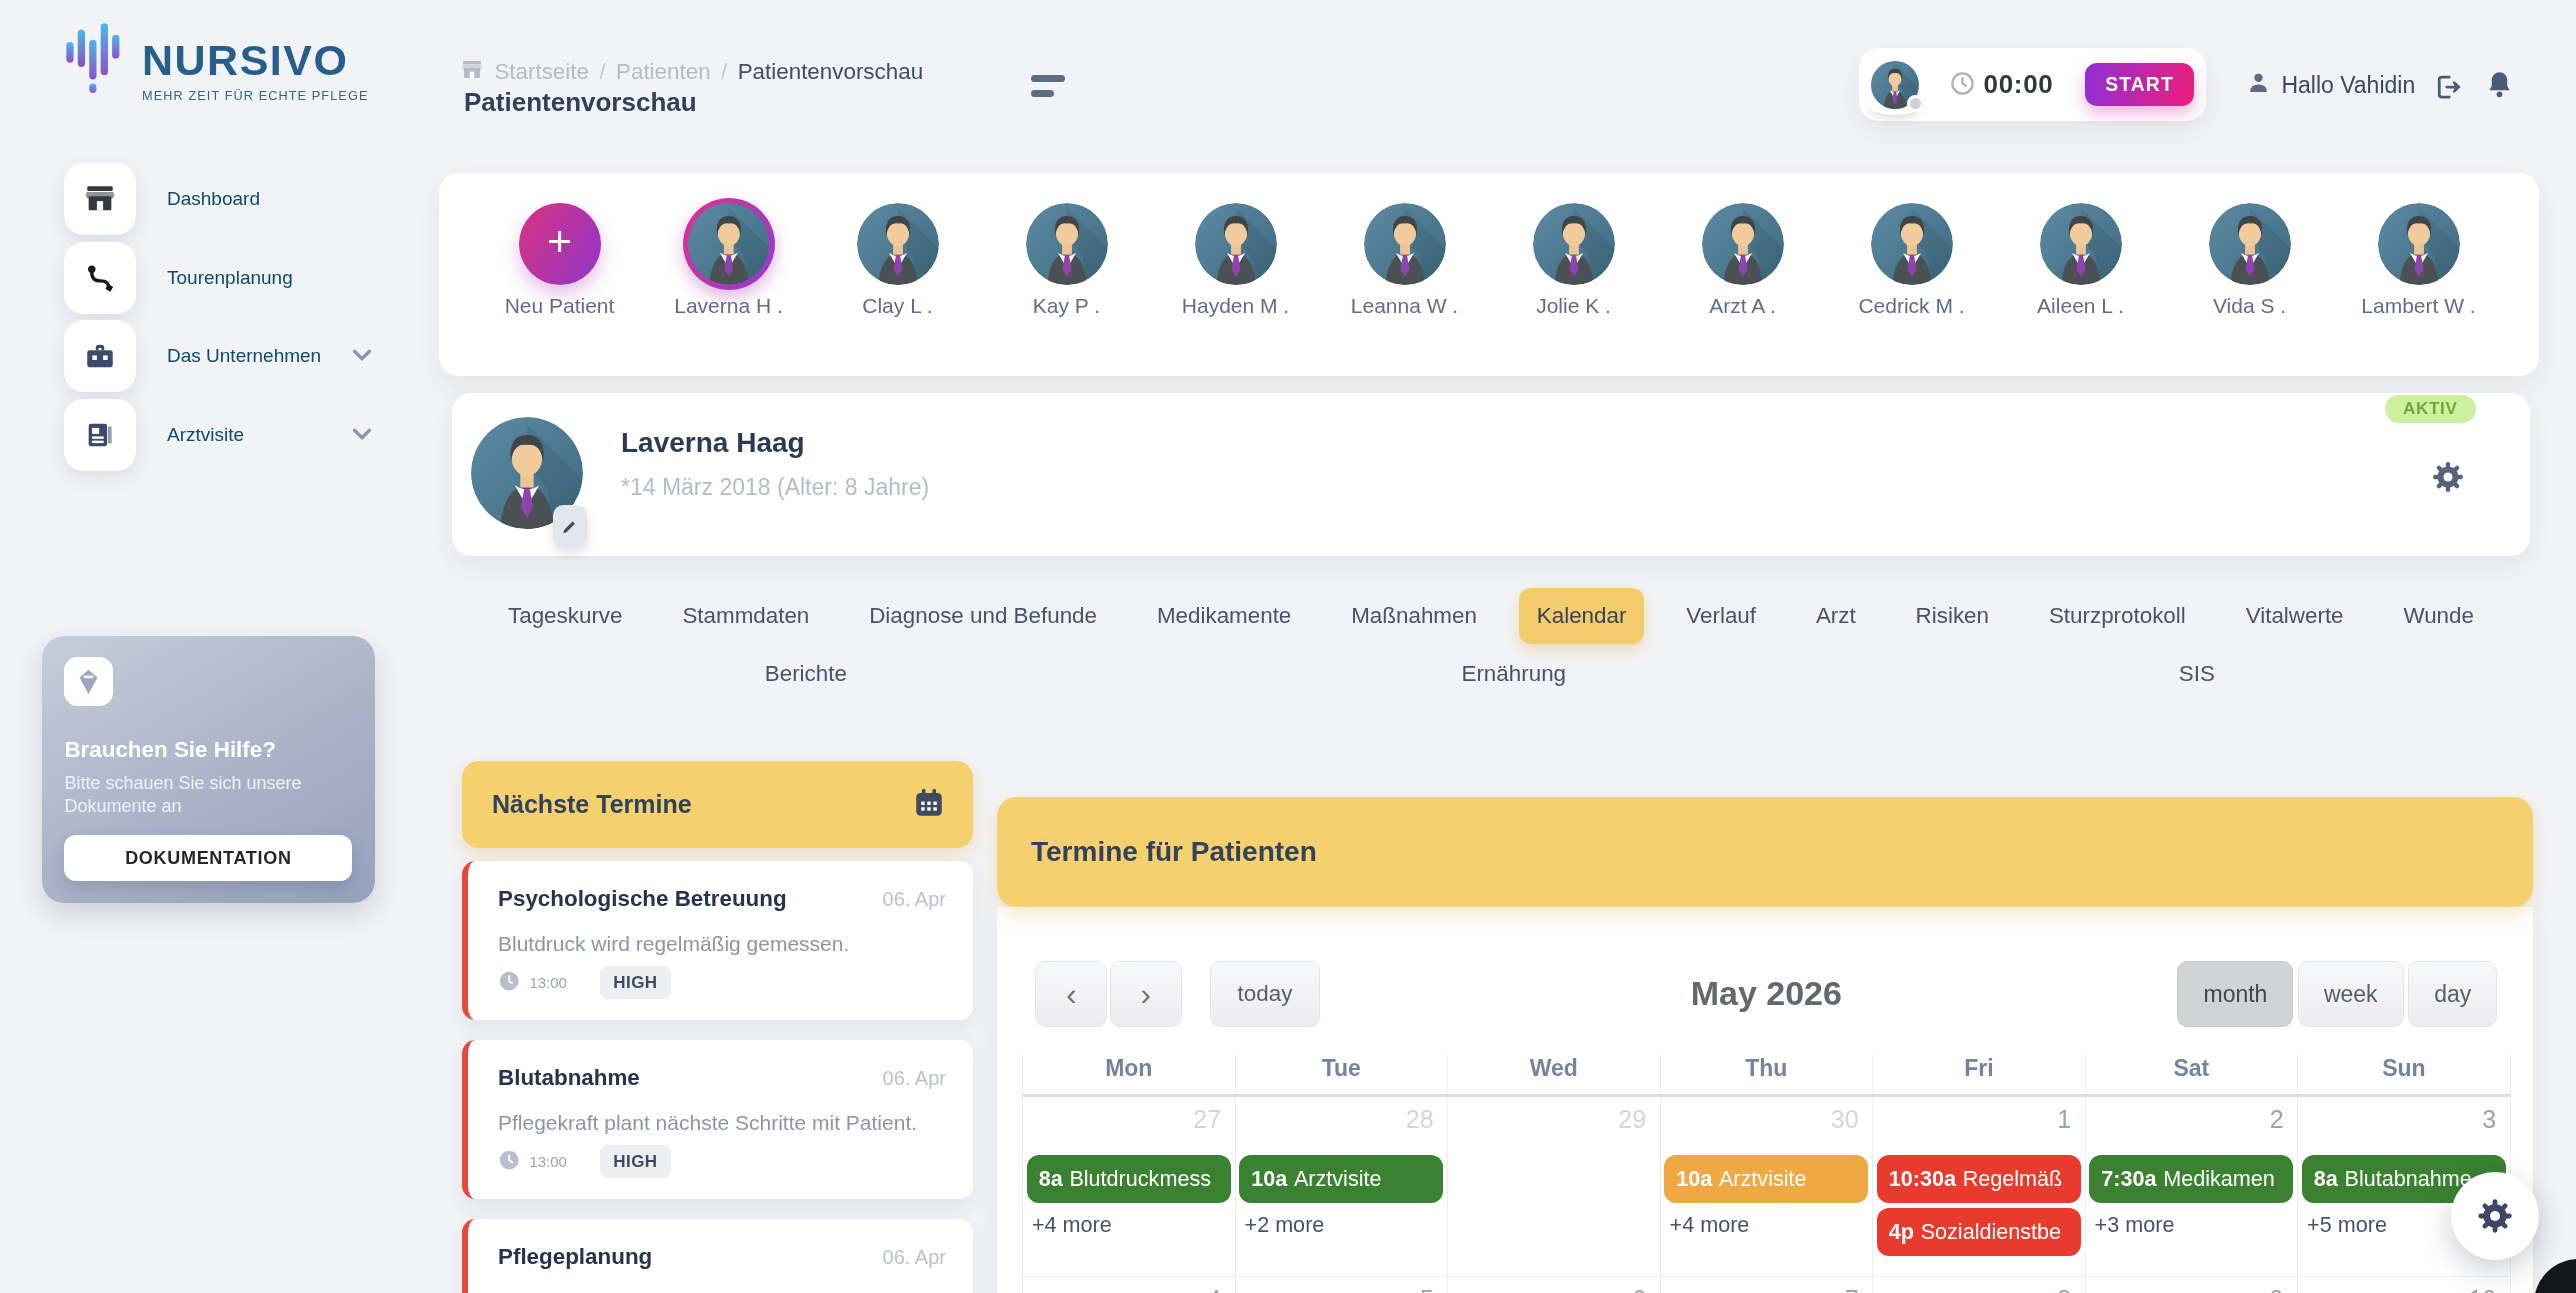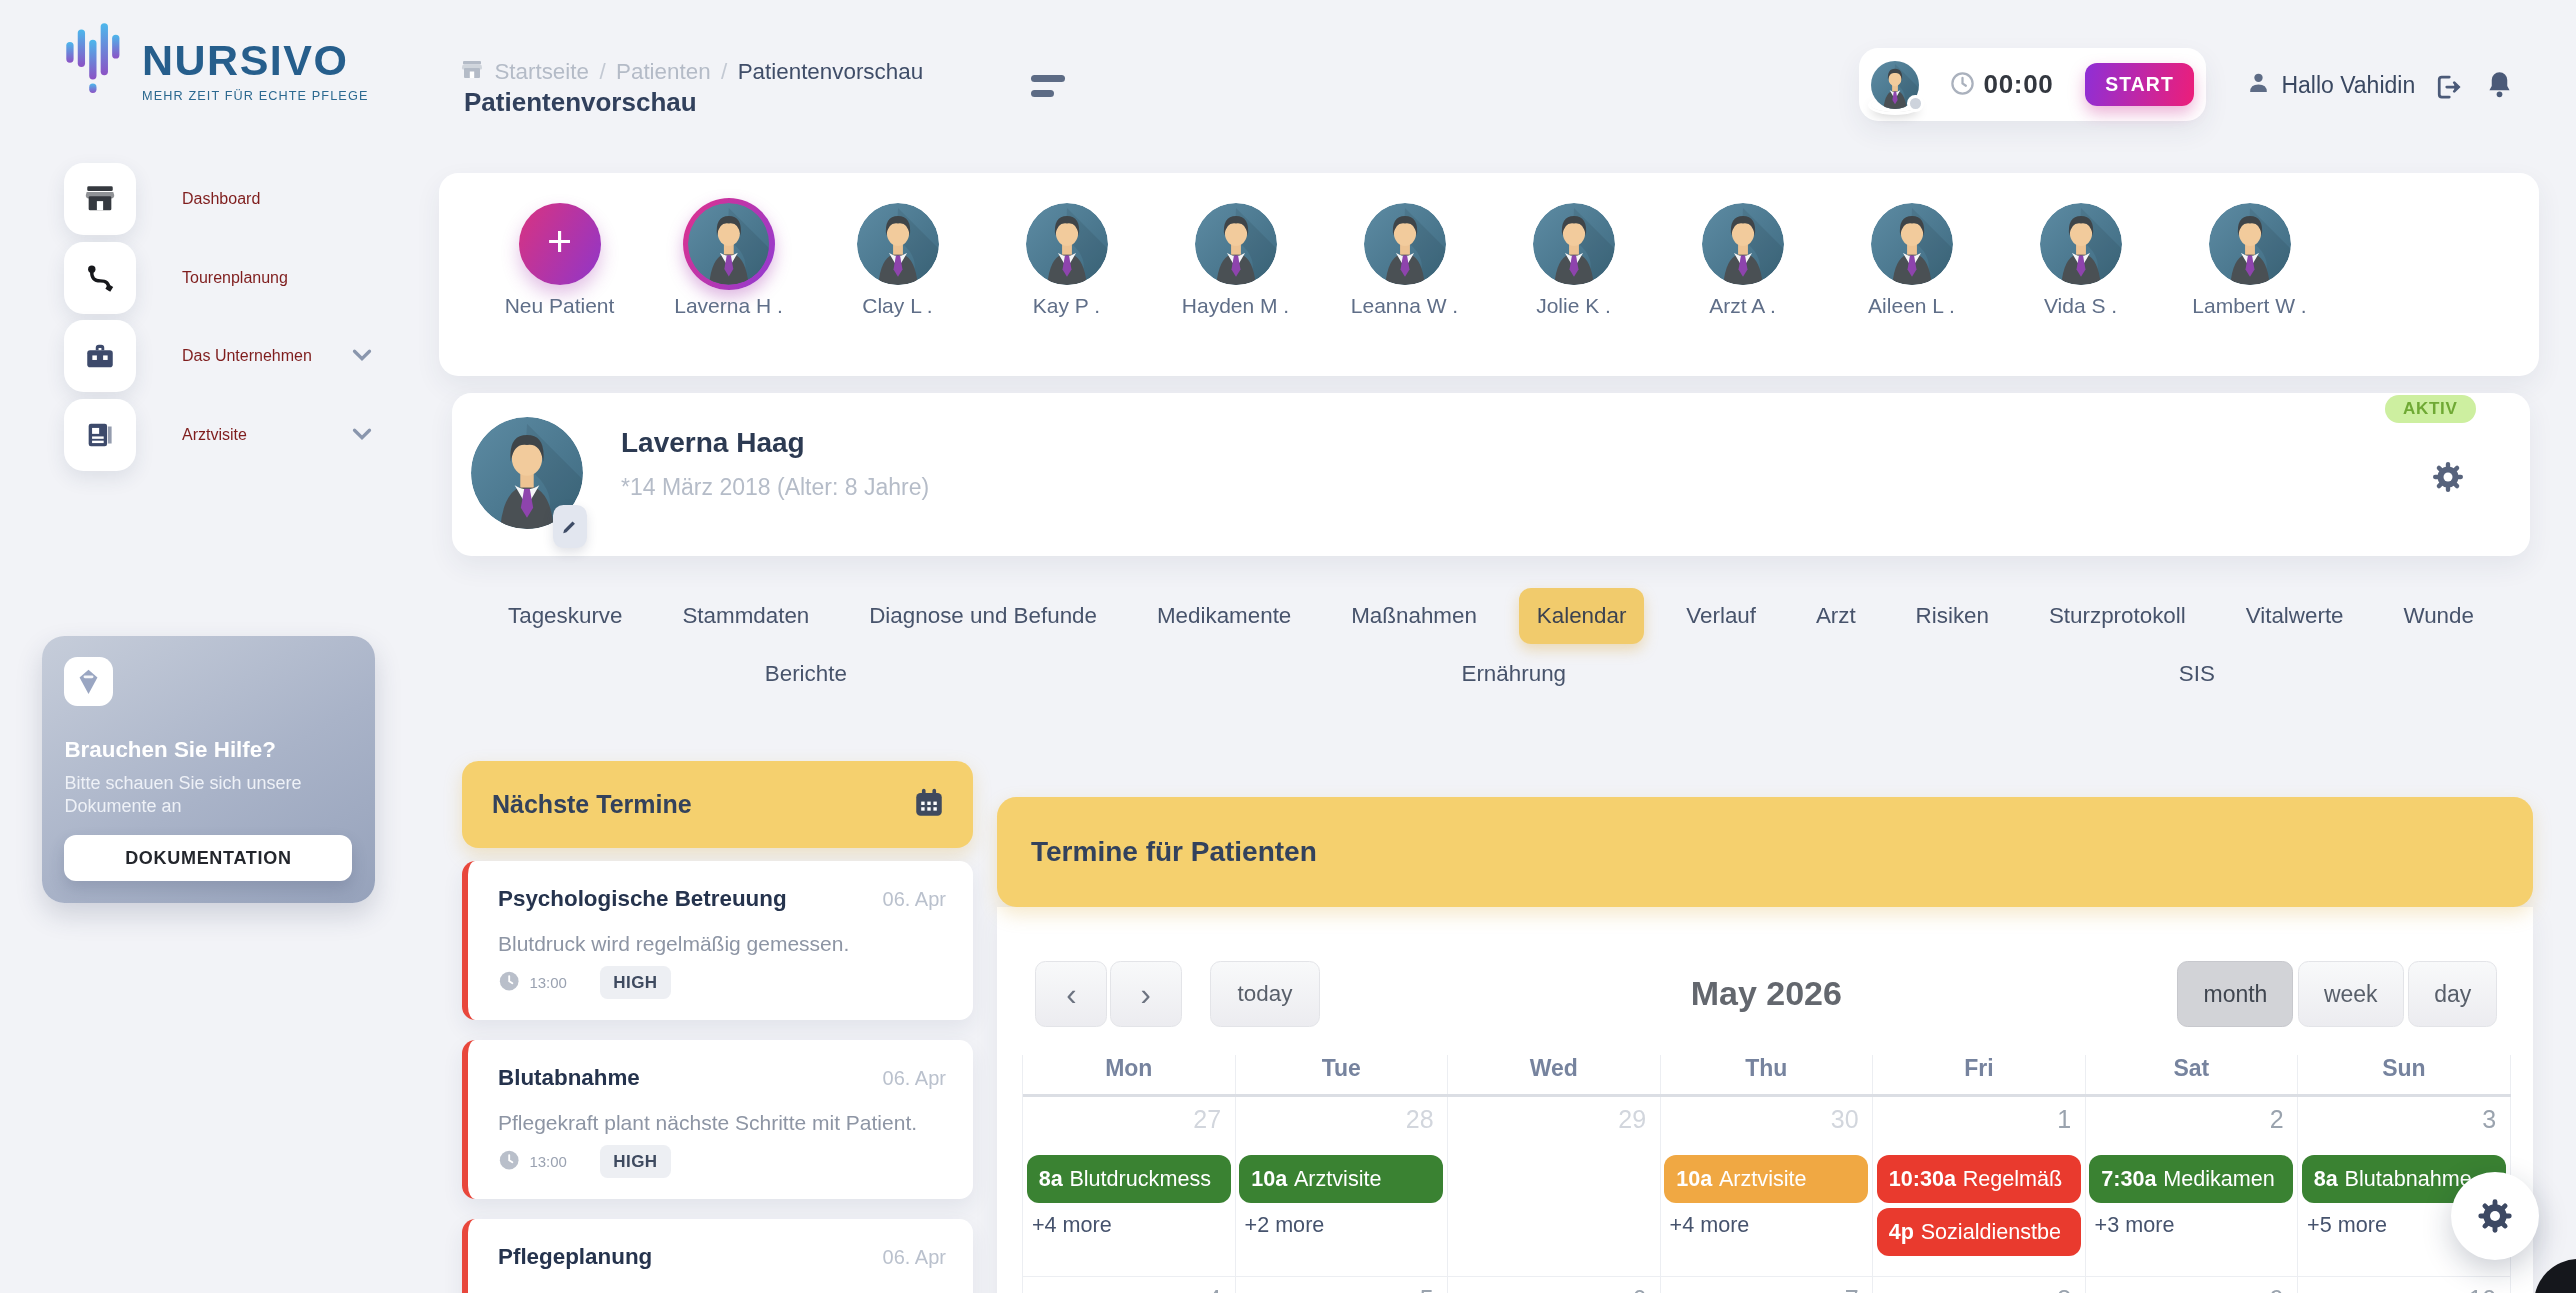--- a/index.html
+++ b/index.html
@@ -15,21 +15,21 @@
   .card { background:#fff; border-radius:19.4px; box-shadow:0 10.4px 27px rgba(44,57,88,.07); }
 
   
   .logo { left:66px; top:19.4px; display:flex; align-items:flex-start; gap:15px; }
   .logo-text .name { font-size:43px; font-weight:bold; color:#265e8c; letter-spacing:1.5px; line-height:1; margin-top:19.4px;}
   .logo-text .tagline { font-size:12.7px; color:#2b688f; letter-spacing:1.1px; margin-top:7.5px; }
   .nav { left:64px; top:163px; width:313px; }
   .nav-item { display:flex; align-items:center; height:72px; margin-bottom:6.7px; position:relative; cursor:pointer; }
   .nav-icon-box { width:72px; height:72px; background:#fff; border-radius:19.4px; box-shadow:0 7.5px 19.4px rgba(44,57,88,.10);
     display:flex; align-items:center; justify-content:center; flex:0 0 auto; }
-  .nav-label { margin-left:46px; font-size:16px; color:#7f1d1d; }
+  .nav-label { margin-left:31px; font-size:19px; color:#0c4a6e; }
   .nav-chevron { position:absolute; right:0; color:#8a96ad; }
   .help-card { left:42px; top:636px; width:333px; height:267px; border-radius:22.4px;
     background:linear-gradient(150deg,#c6cdda 0%,#a9b3c8 55%,#96a2bb 100%);
     box-shadow:0 12px 27px rgba(44,57,88,.18); padding:21px 22.4px; }
   .help-icon-box { width:49px; height:49px; background:#fff; border-radius:13.4px; display:flex; align-items:center; justify-content:center; }
   .help-title { color:#fff; font-size:22.4px; font-weight:bold; margin-top:31px; }
   .help-text { color:#eef1f7; font-size:18px; line-height:1.3; margin-top:9px; width:239px; }
   .help-btn { margin-top:16.4px; width:288px; height:46px; background:#fff; border:none; border-radius:12px;
     font-family:inherit; font-size:18px; font-weight:bold; color:#23262c; letter-spacing:0.7px; cursor:pointer;
     box-shadow:0 7.5px 16.4px rgba(44,57,88,.18); }
@@ -411,20 +411,28 @@
             </svg></span>
       </span>
       <span class="pat-name">Arzt A .</span>
     </div>
       <div class="pat-slot">
       <span class="ring">
         <span class="avatar"><svg viewBox="0 0 100 100" width="100%" height="100%">
               <use href="#person-avatar"></use>
             </svg></span>
       </span>
+      <span class="pat-name">Cedrick M .</span>
+    </div>
+      <div class="pat-slot">
+      <span class="ring">
+        <span class="avatar"><svg viewBox="0 0 100 100" width="100%" height="100%">
+              <use href="#person-avatar"></use>
+            </svg></span>
+      </span>
       <span class="pat-name">Aileen L .</span>
     </div>
       <div class="pat-slot">
       <span class="ring">
         <span class="avatar"><svg viewBox="0 0 100 100" width="100%" height="100%">
               <use href="#person-avatar"></use>
             </svg></span>
       </span>
       <span class="pat-name">Vida S .</span>
     </div>

